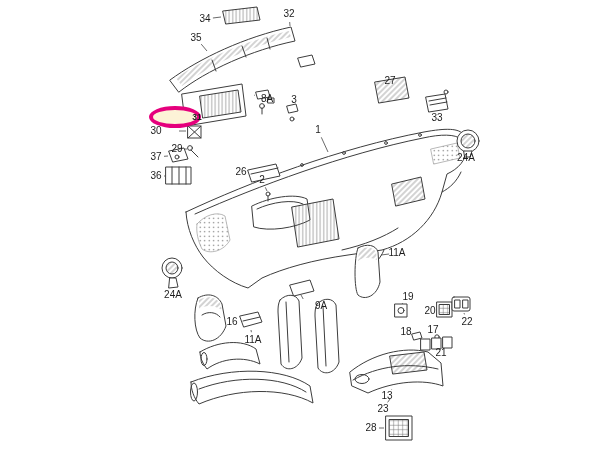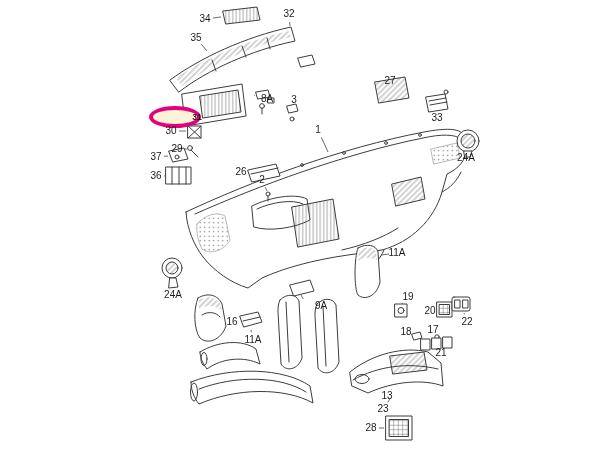--- a/index.html
+++ b/index.html
@@ -217,21 +217,21 @@
   <div class="labels">
       <div class="part-label" style="left: 205px; top: 19px;">34</div>
       <div class="part-label" style="left: 196px; top: 38px;">35</div>
       <div class="part-label" style="left: 289px; top: 14px;">32</div>
       <div class="part-label" style="left: 247px; top: 99px; padding-left: 40px;">8A</div>
       <div class="part-label" style="left: 294px; top: 100px;">3</div>
       <div class="part-label" style="left: 390px; top: 81px;">27</div>
       <div class="part-label" style="left: 437px; top: 118px;">33</div>
       <div class="part-label" style="left: 466px; top: 158px;">24A</div>
       <div class="part-label highlighted" style="left: 175px; top: 117px;">31</div>
-      <div class="part-label" style="left: 171px; top: 131px;">30</div>
+      <div class="part-label" style="left: 156px; top: 131px;">30</div>
       <div class="part-label" style="left: 177px; top: 149px;">29</div>
       <div class="part-label" style="left: 156px; top: 157px;">37</div>
       <div class="part-label" style="left: 156px; top: 176px;">36</div>
       <div class="part-label" style="left: 241px; top: 172px;">26</div>
       <div class="part-label" style="left: 262px; top: 180px;">2</div>
       <div class="part-label" style="left: 318px; top: 130px;">1</div>
       <div class="part-label" style="left: 173px; top: 295px;">24A</div>
       <div class="part-label" style="left: 232px; top: 322px;">16</div>
       <div class="part-label" style="left: 253px; top: 340px;">11A</div>
       <div class="part-label" style="left: 321px; top: 306px;">9A</div>

